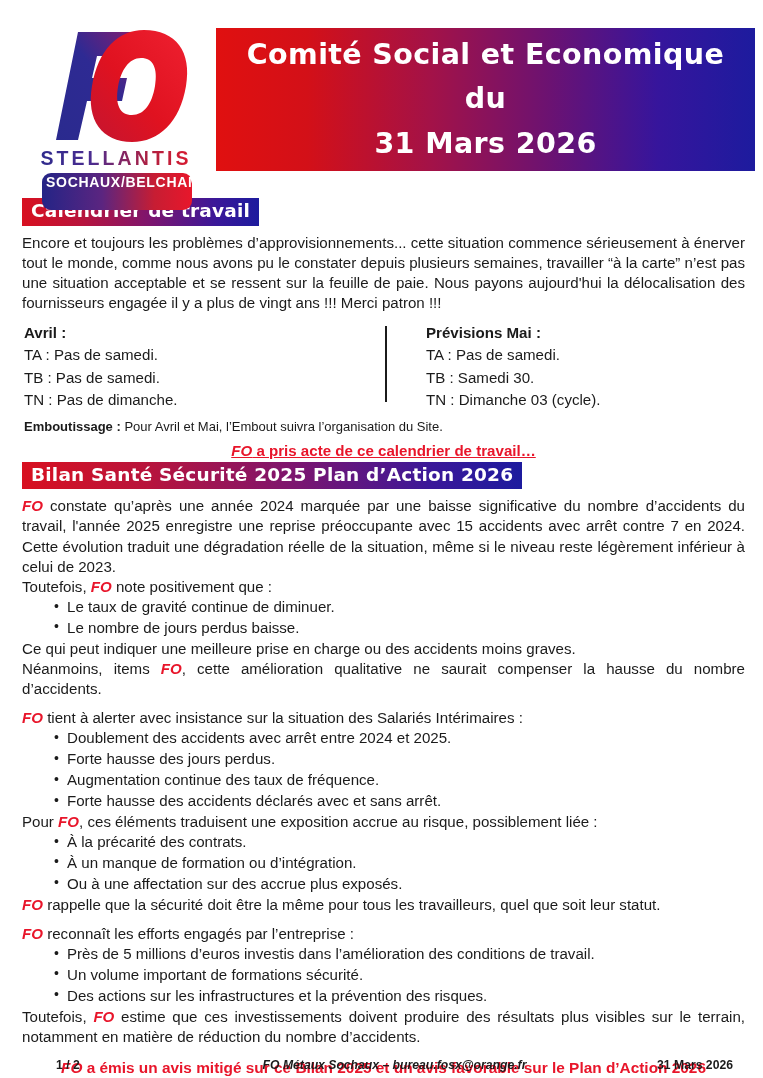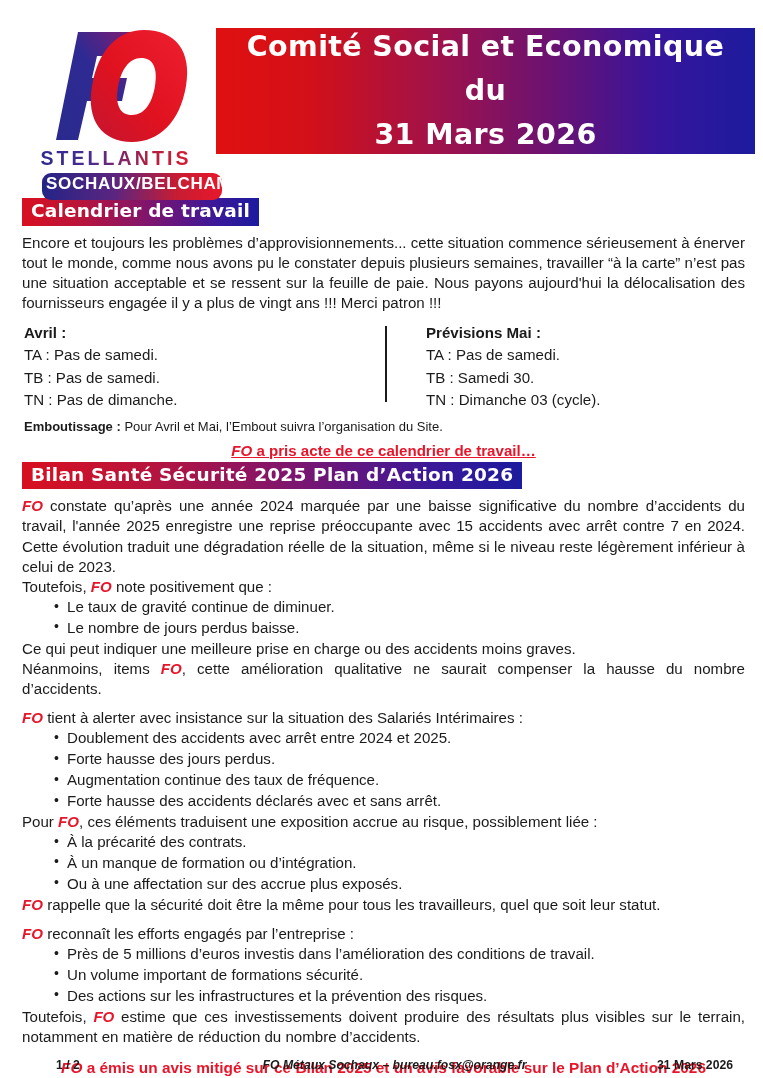--- a/index.html
+++ b/index.html
@@ -58,38 +58,38 @@
     -webkit-background-clip: text;
     background-clip: text;
     color: transparent;
     -webkit-text-fill-color: transparent;
   }
 
   .logo-sochaux {
     position: absolute;
     left: 16px;
     top: 155px;
-    width: 180px;
+    width: 150px;
     text-align: center;
-    font-size: 17px;
+    font-size: 14px;
     font-weight: 700;
     letter-spacing: 0.7px;
     color: #ffffff;
     background: linear-gradient(90deg, #242486 0%, #5b2580 40%, #c71d33 75%, #e8172b 100%);
     border-radius: 9px;
-    padding: 2px 4px 7px 4px;
+    padding: 2px 4px 20px 4px;
     line-height: 1.05;
   }
 
   .title-banner {
     position: absolute;
     left: 216px;
     top: 28px;
     width: 539px;
-    height: 126px;
+    height: 143px;
     background: linear-gradient(90deg,
         #e01010 0%,
         #d31018 17%,
         #a31248 40%,
         #6b1272 62%,
         #36159c 82%,
         #1d1b9e 100%);
     display: flex;
     flex-direction: column;
     align-items: center;

